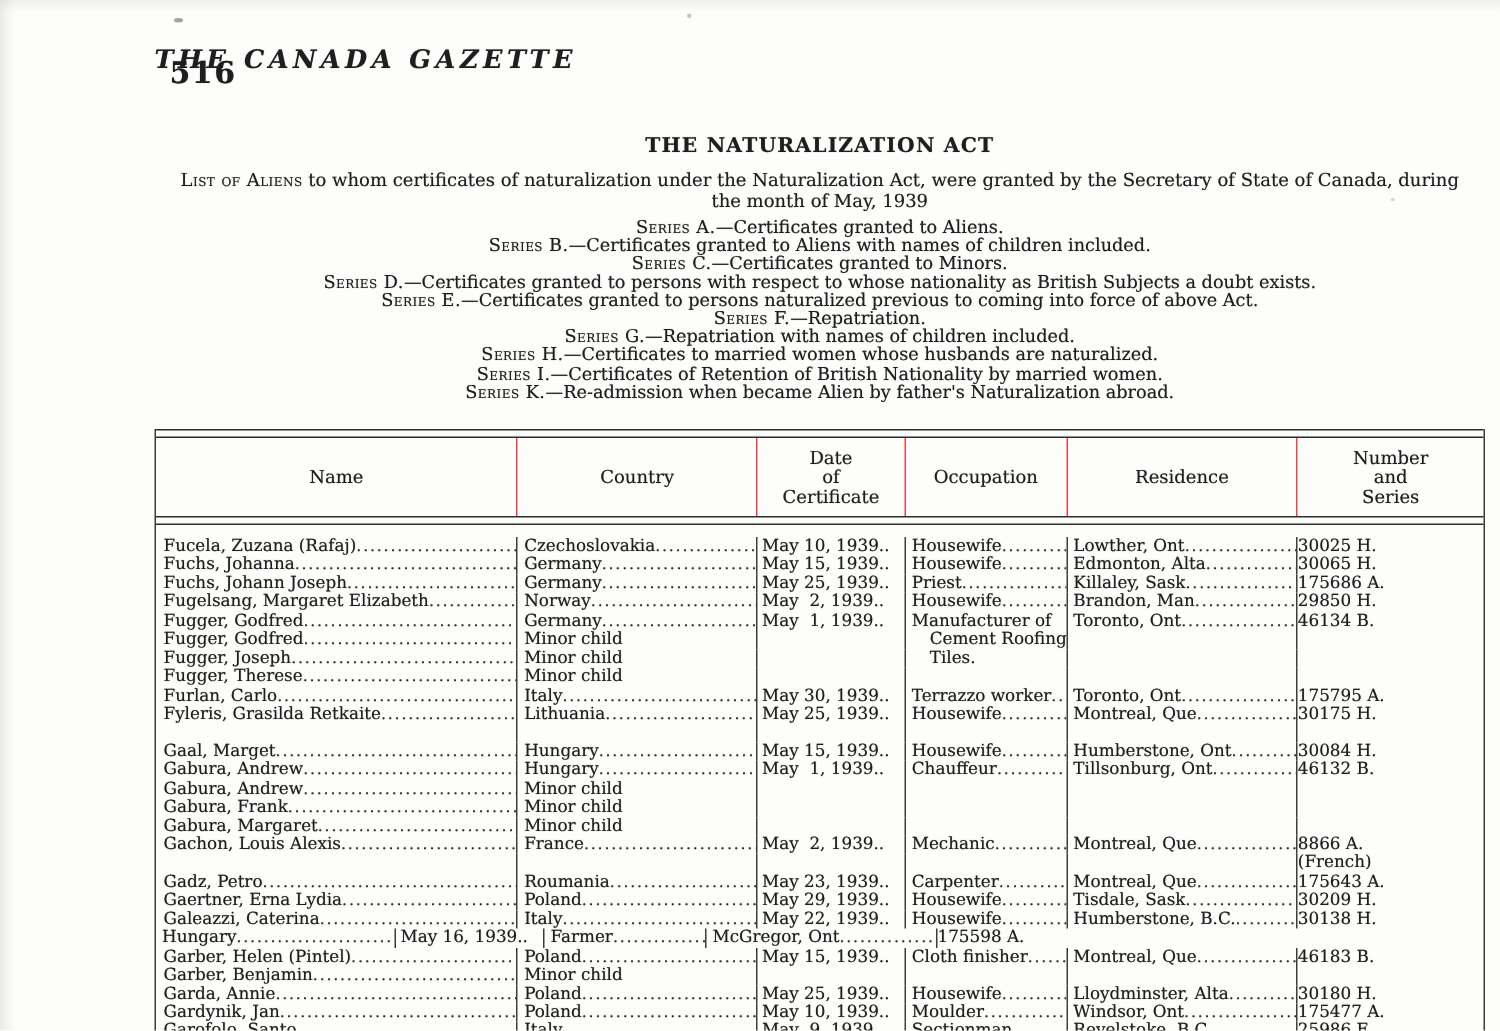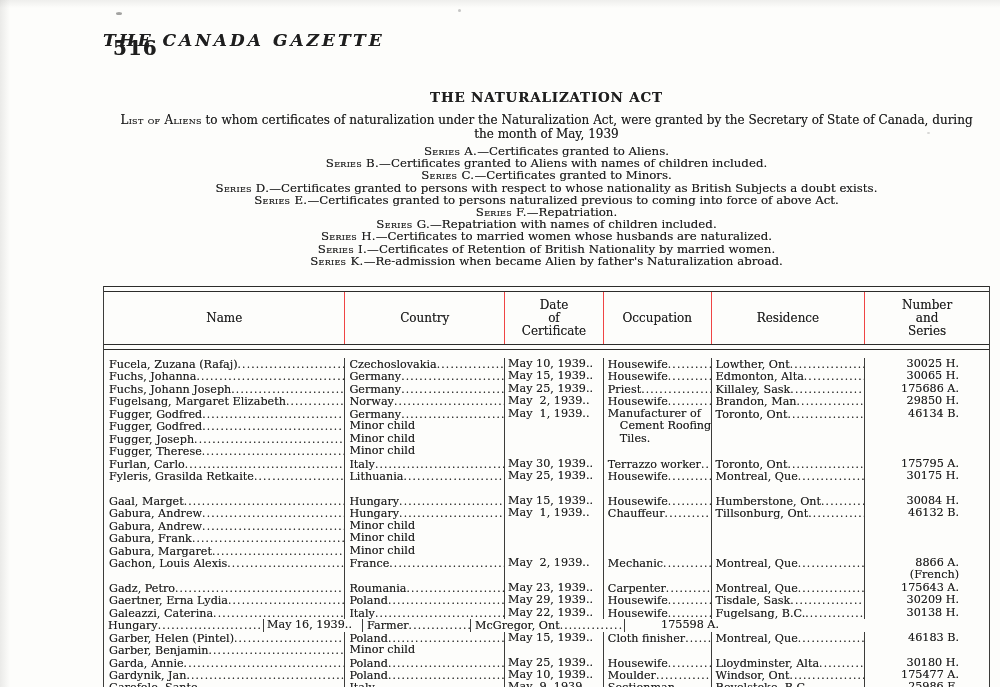--- a/index.html
+++ b/index.html
@@ -48,21 +48,21 @@
   .tr{display:flex;height:12.45px;line-height:12.4px;}
   .td{display:flex;align-items:baseline;border-right:1px solid #3c3c3a;box-sizing:border-box;
     overflow:hidden;white-space:nowrap;}
   .c0{width:242px;}.c1{width:160px;}.c2{width:99px;}.c3{width:108px;}.c4{width:154px;}
   .c5{width:124px;border-right:none;}
   .td.c0{padding-left:5px;}
   .td.c1{padding-left:4px;}
   .td.c2{padding-left:3px;}
   .td.c3{padding-left:4px;}
   .td.c4{padding-left:4px;}
-  .td.c5{justify-content:flex-end;padding-right:30px;display:block;text-align:right;}
+  .td.c5{justify-content:flex-end;padding-right:30px;display:block;}
   .t{flex:0 0 auto;}
   .date-t{white-space:pre;}
   .date-t.dots::after{content:"..";}
   .lead{flex:1 1 auto;overflow:hidden;}
   .lead::before{content:"..................................................................";
     letter-spacing:1.2px;font-size:10.5px;color:#2e2e2c;}
   .occ-cont{padding-left:12px;}
 </style>
 </head>
 <body>
@@ -540,21 +540,21 @@
               <span class="lead"></span>
             </div>
             <div class="td c2">
               <span class="t date-t dots">May 22, 1939</span>
             </div>
             <div class="td c3">
               <span class="t">Housewife</span>
               <span class="lead"></span>
             </div>
             <div class="td c4">
-              <span class="t">Fugelsang, B.C.</span>
+              <span class="t">Humberstone, B.C.</span>
               <span class="lead"></span>
             </div>
             <div class="td c5"><span class="t">30138 H.</span></div>
           </div>
           <div class="tr">
             <div class="td c1">
               <span class="t">Hungary</span>
               <span class="lead"></span>
             </div>
             <div class="td c2">

